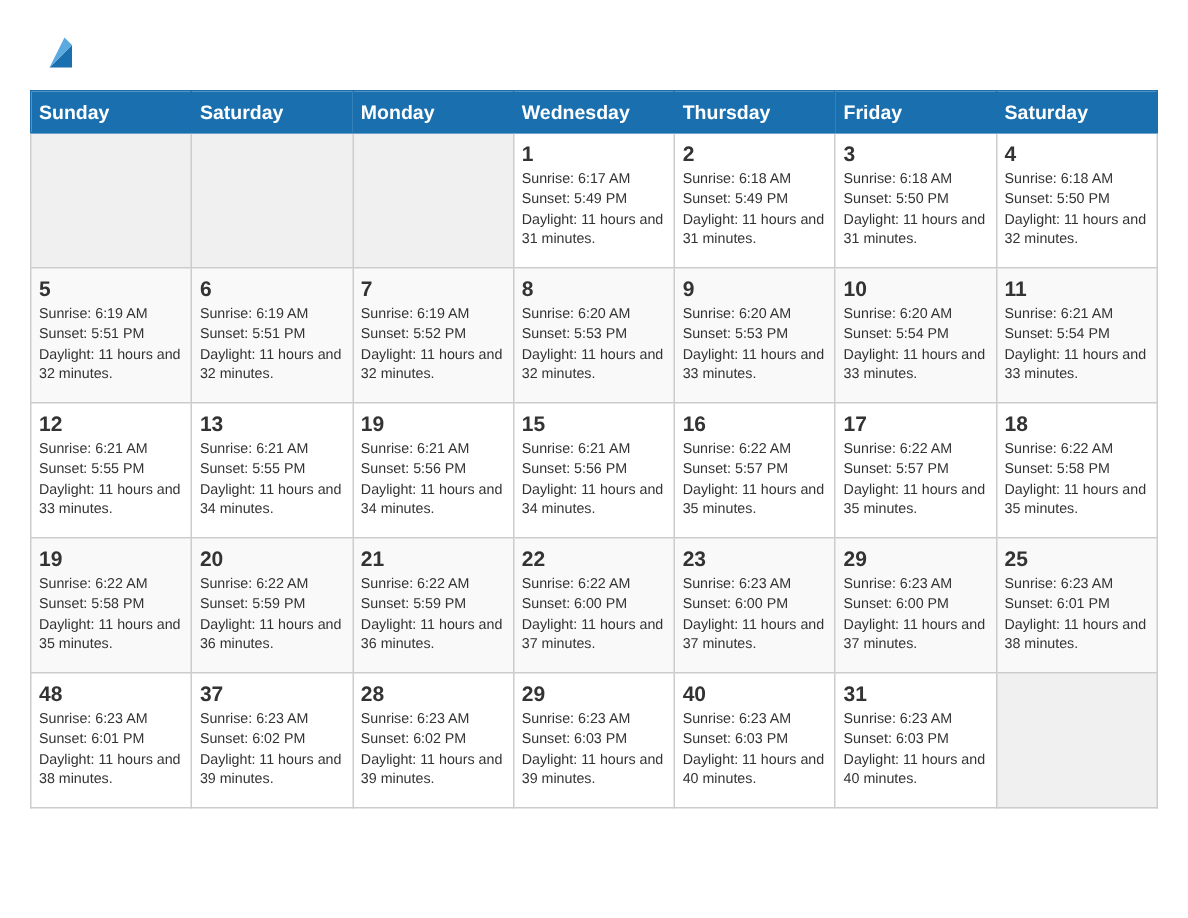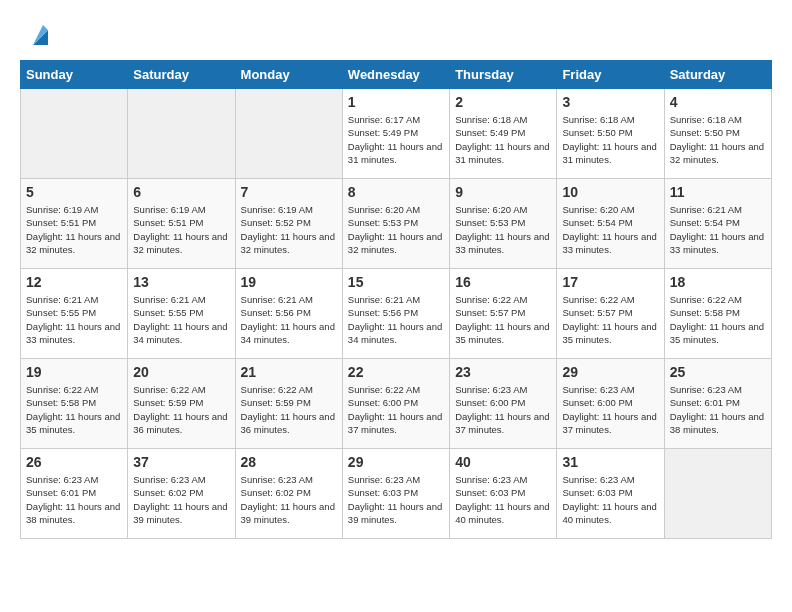--- a/index.html
+++ b/index.html
@@ -275,21 +275,21 @@
         </td>
         <td>
           <div class="day-number">25</div>
           <div class="day-info" style="white-space: pre-line;">Sunrise: 6:23 AM
 Sunset: 6:01 PM
 Daylight: 11 hours and 38 minutes.</div>
         </td>
       </tr>
       <tr>
         <td>
-          <div class="day-number">26</div>
+          <div class="day-number">48</div>
           <div class="day-info" style="white-space: pre-line;">Sunrise: 6:23 AM
 Sunset: 6:01 PM
 Daylight: 11 hours and 38 minutes.</div>
         </td>
         <td>
           <div class="day-number">37</div>
           <div class="day-info" style="white-space: pre-line;">Sunrise: 6:23 AM
 Sunset: 6:02 PM
 Daylight: 11 hours and 39 minutes.</div>
         </td>

